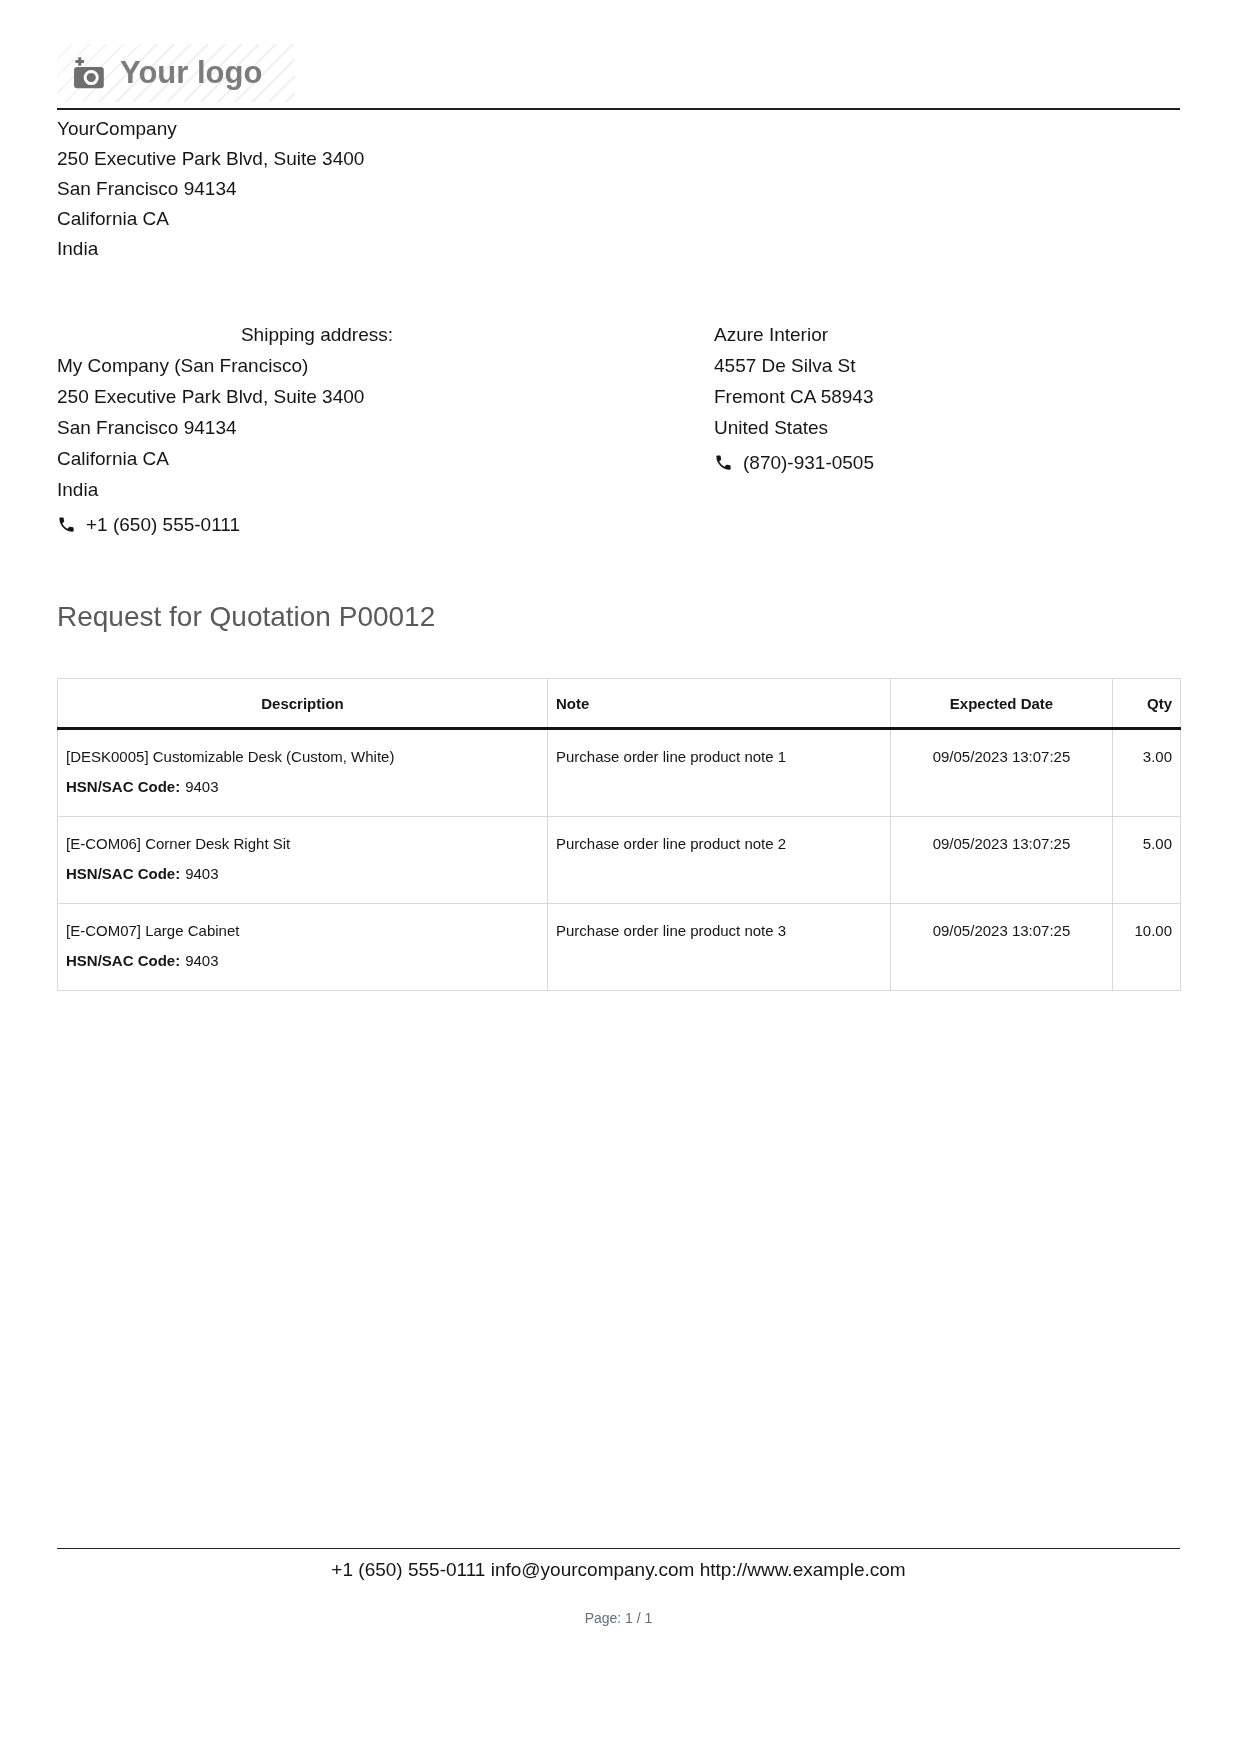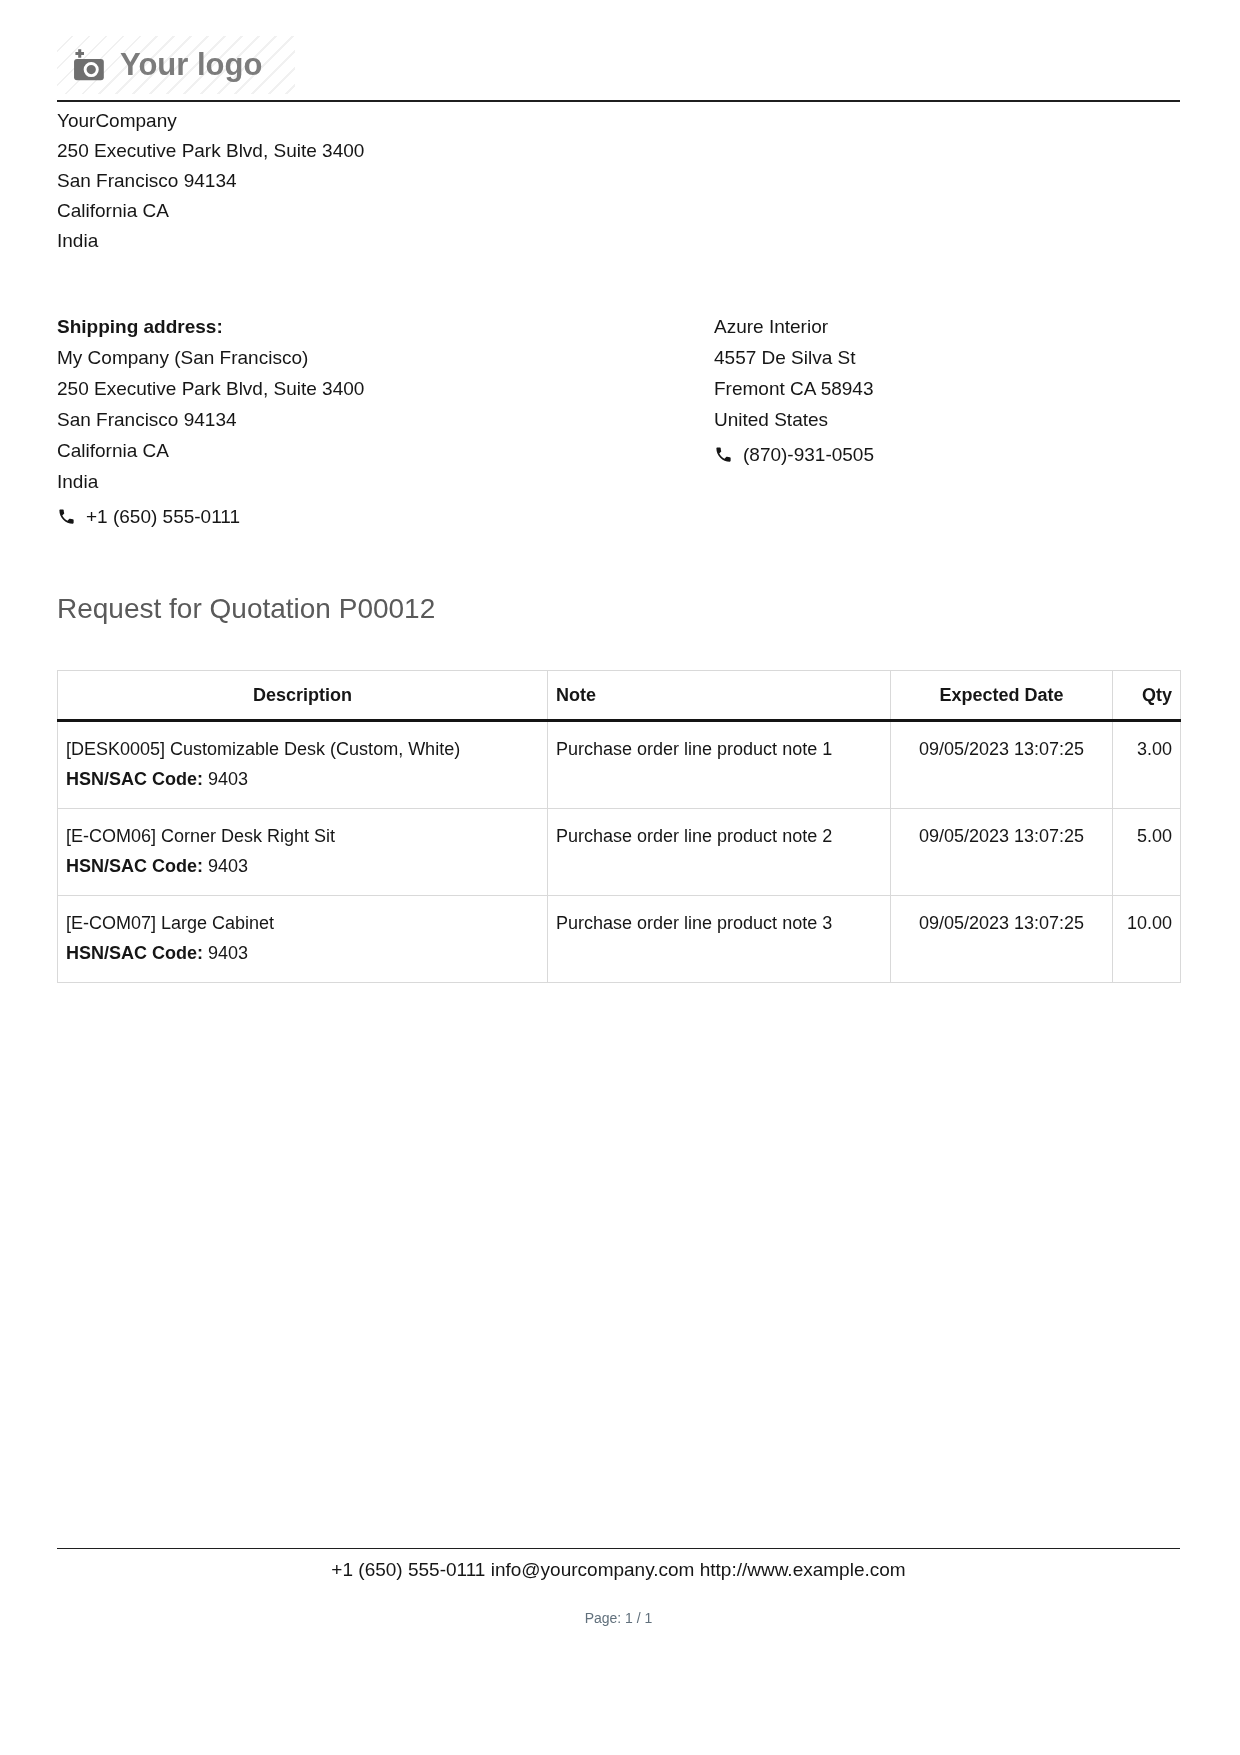--- a/index.html
+++ b/index.html
@@ -5,21 +5,21 @@
   html, body {
     margin: 0;
     padding: 0;
     background: #ffffff;
   }
   .page {
     position: relative;
     width: 1240px;
     height: 1755px;
     box-sizing: border-box;
-    padding: 8px 60px 0 57px;
+    padding: 16px 60px 0 57px;
     background: #ffffff;
     font-family: "Liberation Sans", "DejaVu Sans", sans-serif;
     font-size: 19px;
     color: #161616;
     overflow: hidden;
   }
 
   
   .logo-box {
     margin-top: 28px;
@@ -63,21 +63,21 @@
   .shipping-block {
     line-height: 31px;
     width: 520px;
   }
   .vendor-block {
     position: absolute;
     left: 657px;
     top: 0;
     line-height: 31px;
   }
-  .bold { font-weight: bold; }
+  .bold { font-weight: normal; text-align: center; }
   .phone-line {
     display: flex;
     align-items: center;
     gap: 10px;
     margin-top: 4px;
     line-height: 31px;
   }
   .phone-line svg { flex: 0 0 auto; }
 
   
@@ -89,21 +89,21 @@
     color: #5a5a5a;
     letter-spacing: 0;
   }
 
   
   table.lines {
     margin-top: 39px;
     width: 1123px;
     border-collapse: collapse;
     table-layout: fixed;
-    font-size: 18px;
+    font-size: 15px;
   }
   table.lines th, table.lines td {
     border: 1px solid #d9d9d9;
     padding: 5px 8px;
     vertical-align: top;
   }
   table.lines thead th {
     font-weight: bold;
     vertical-align: middle;
     height: 40px;

